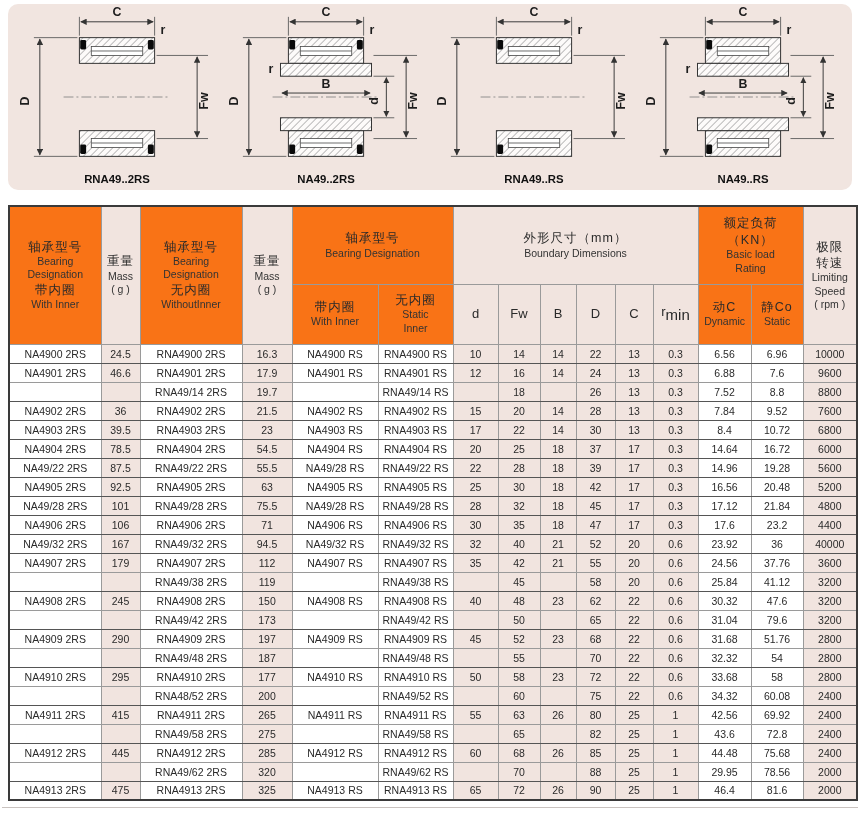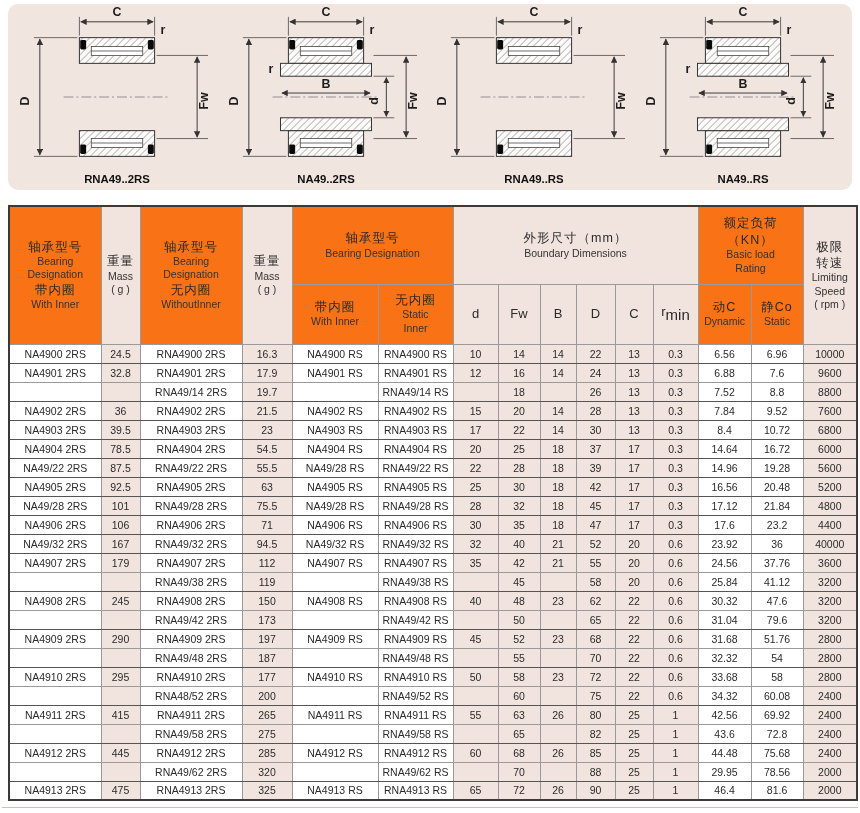--- a/index.html
+++ b/index.html
@@ -329,21 +329,21 @@
           <td class="sh">14</td>
           <td class="sh">22</td>
           <td class="sh">13</td>
           <td class="sh">0.3</td>
           <td>6.56</td>
           <td>6.96</td>
           <td class="sh">10000</td>
         </tr>
         <tr>
           <td>NA4901 2RS</td>
-          <td class="sh">32.8</td>
+          <td class="sh">46.6</td>
           <td>RNA4901 2RS</td>
           <td class="sh">17.9</td>
           <td>NA4901 RS</td>
           <td>RNA4901 RS</td>
           <td class="sh">12</td>
           <td class="sh">16</td>
           <td class="sh">14</td>
           <td class="sh">24</td>
           <td class="sh">13</td>
           <td class="sh">0.3</td>

